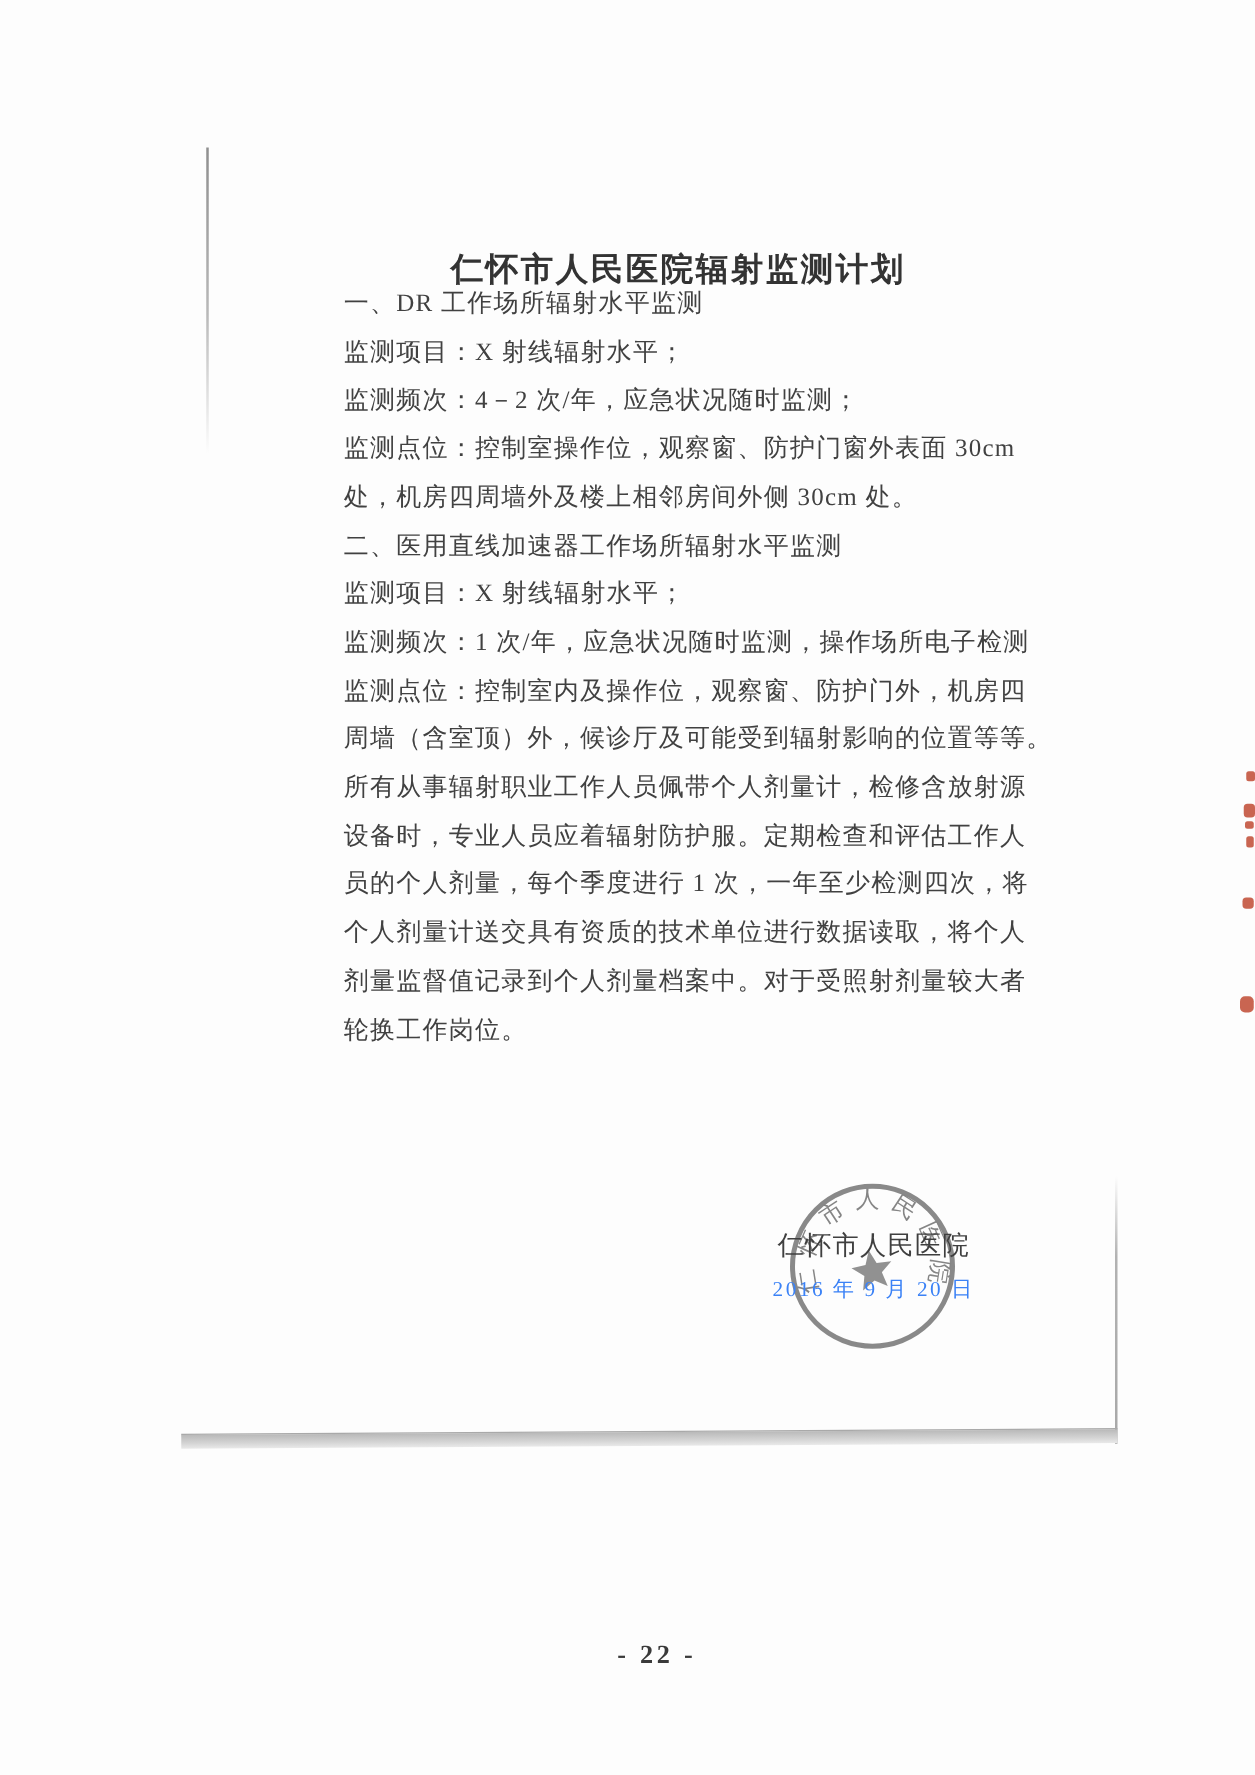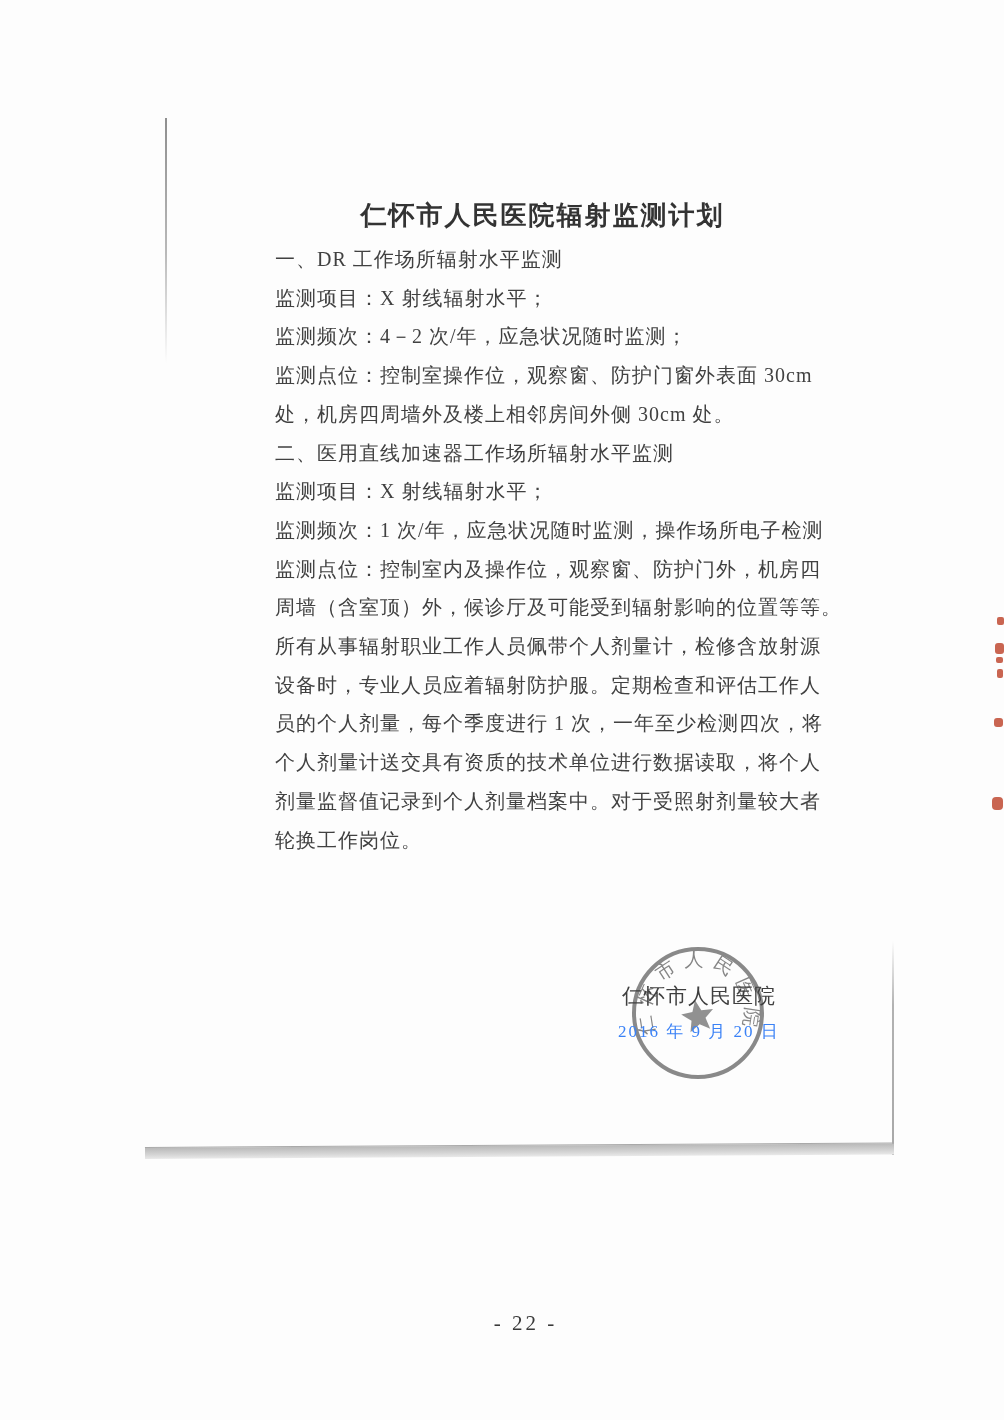--- a/index.html
+++ b/index.html
@@ -34,39 +34,39 @@
   .rm5{left:994px;top:718px;width:9px;height:9px;border-radius:3px;}
   .rm6{left:992px;top:797px;width:11px;height:13px;border-radius:4px;}
 
   
   .doc-title{
     position:absolute;left:275px;top:198px;width:535px;margin:0;
     text-align:center;font-size:26px;font-weight:700;letter-spacing:2px;
     color:#333;white-space:nowrap;
   }
   .body-text{
-    position:absolute;left:275px;top:240px;width:552px;
+    position:absolute;left:275px;top:224px;width:552px;
     font-size:20px;line-height:38.7px;letter-spacing:1px;color:#414141;
   }
   .body-text .line{white-space:nowrap;}
 
   .sig-org{
     position:absolute;left:622px;top:982px;
     font-size:21px;letter-spacing:1px;color:#3f3f3f;z-index:3;white-space:nowrap;
   }
   .sig-date{
     position:absolute;left:618px;top:1020px;
     font-size:17px;letter-spacing:2px;color:#3b82f6;z-index:3;white-space:nowrap;
   }
 
   .seal{position:absolute;left:618px;top:933px;z-index:2;opacity:.88;}
 
   .page-number{
     position:absolute;left:438px;top:1311px;width:175px;text-align:center;
-    font-size:21px;font-weight:400;letter-spacing:3px;color:#3a3a3a;
+    font-size:21px;font-weight:700;letter-spacing:3px;color:#3a3a3a;
   }
 </style>
 </head>
 <body>
 
 <div class="canvas">
 
   <div class="left-crease"></div>
   <div class="right-crease"></div>
   <div class="bottom-shadow"></div>

